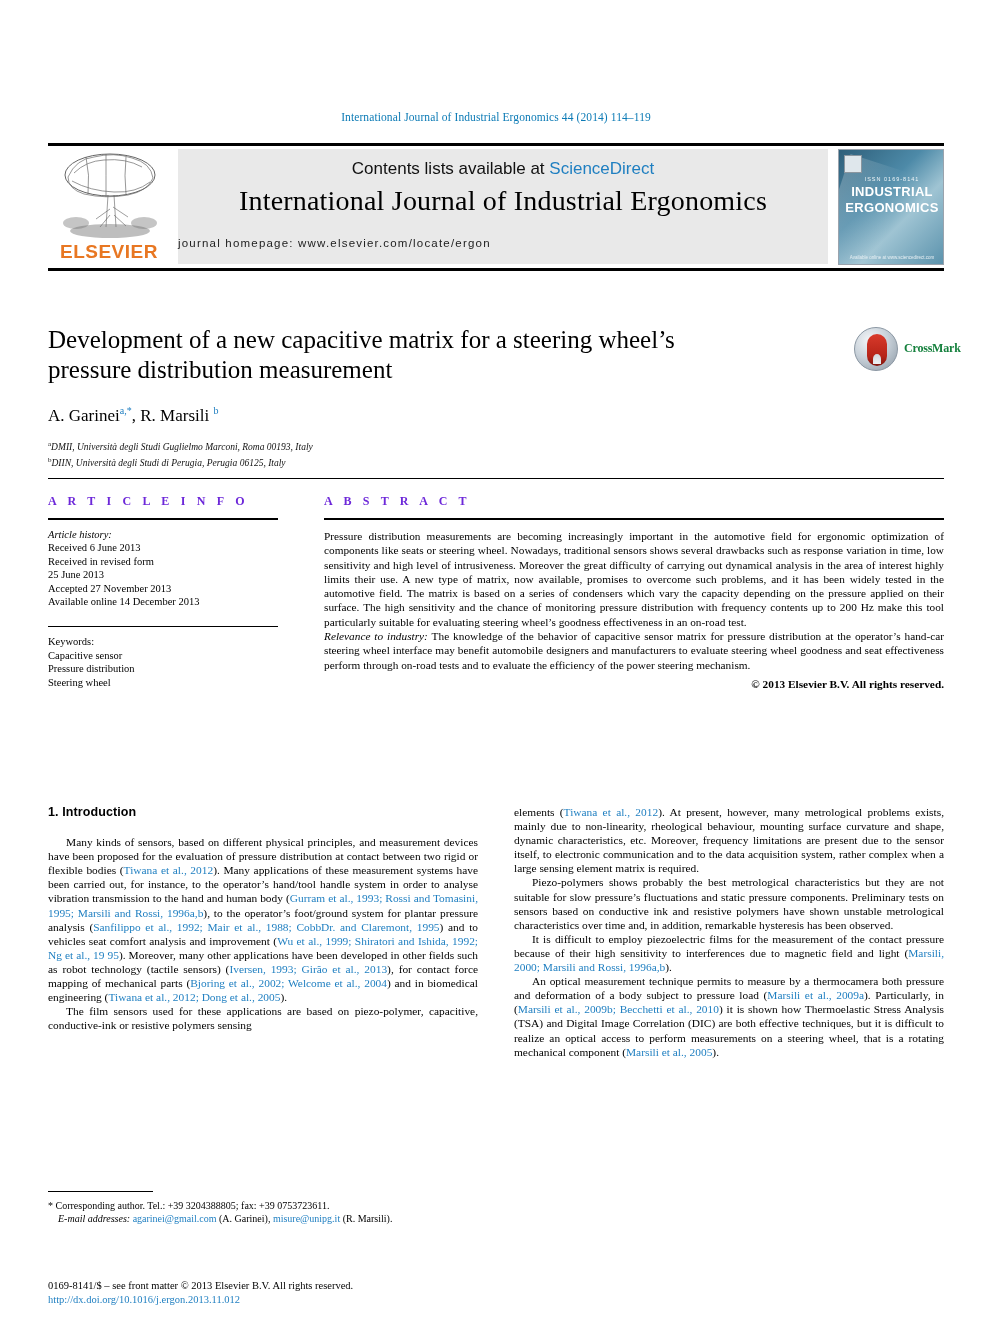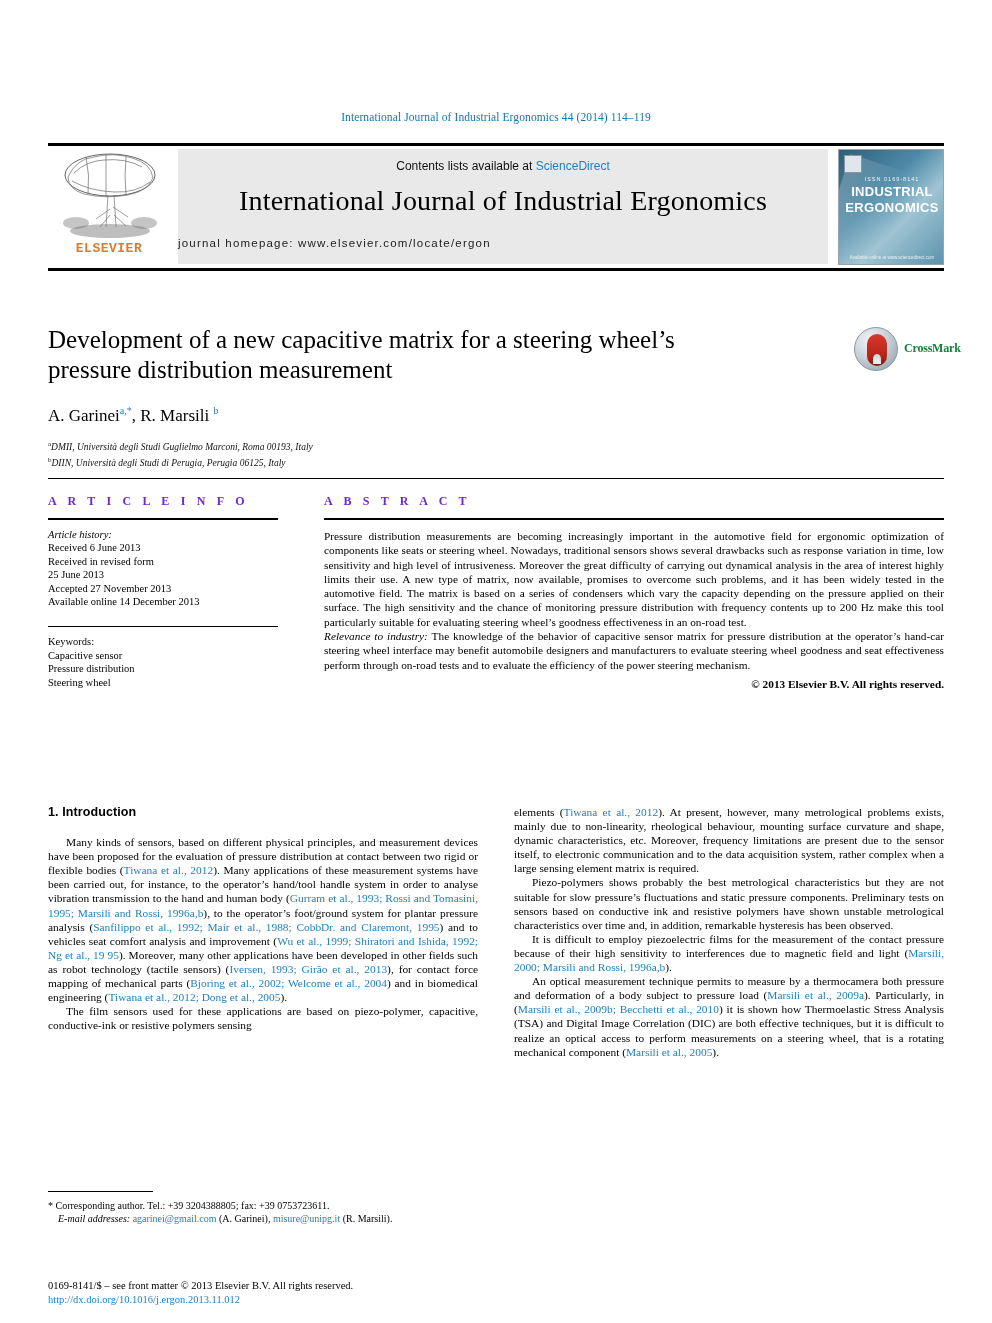--- a/index.html
+++ b/index.html
@@ -28,31 +28,31 @@
   .rule-top { position:absolute; left:0; top:0; width:896px; height:3px; background:#000; }
   .rule-bot { position:absolute; left:0; top:125px; width:896px; height:3px; background:#000; }
 
   .elsevier-logo {
     position:absolute; left:0px; top:6px; width:122px; height:118px;
   }
   .tree-wrap { position:absolute; left:8px; top:0px; width:106px; height:92px; }
   .elsevier-word {
     position:absolute; left:0; top:92px; width:122px;
     text-align:center; color:#e87722;
-    font-family:Liberation Mono, monospace;
-    font-size:13px; font-weight:700; letter-spacing:.5px;
+    font-family:Liberation Sans, sans-serif;
+    font-size:19px; font-weight:700; letter-spacing:.5px;
   }
 
   .contents-box {
     position:absolute; left:130px; top:6px; width:650px; height:115px;
     background:#e9e9e9;
   }
   .contents-line {
     position:absolute; left:0; top:10px; width:650px; text-align:center;
-    font-size:12px; font-family:"Liberation Sans", sans-serif; color:#111;
+    font-size:17px; font-family:"Liberation Sans", sans-serif; color:#111;
   }
   .contents-line a { color:#1f7fc1; text-decoration:none; }
   .journal-title {
     position:absolute; left:0; top:36px; width:650px; text-align:center;
     font-size:28px; font-family:"Liberation Serif", serif; color:#000;
     letter-spacing:.2px;
   }
   .homepage-line {
     position:absolute; left:0; top:88px; width:650px; 
     font-size:11.5px; font-family:"Liberation Sans", sans-serif; color:#222;

